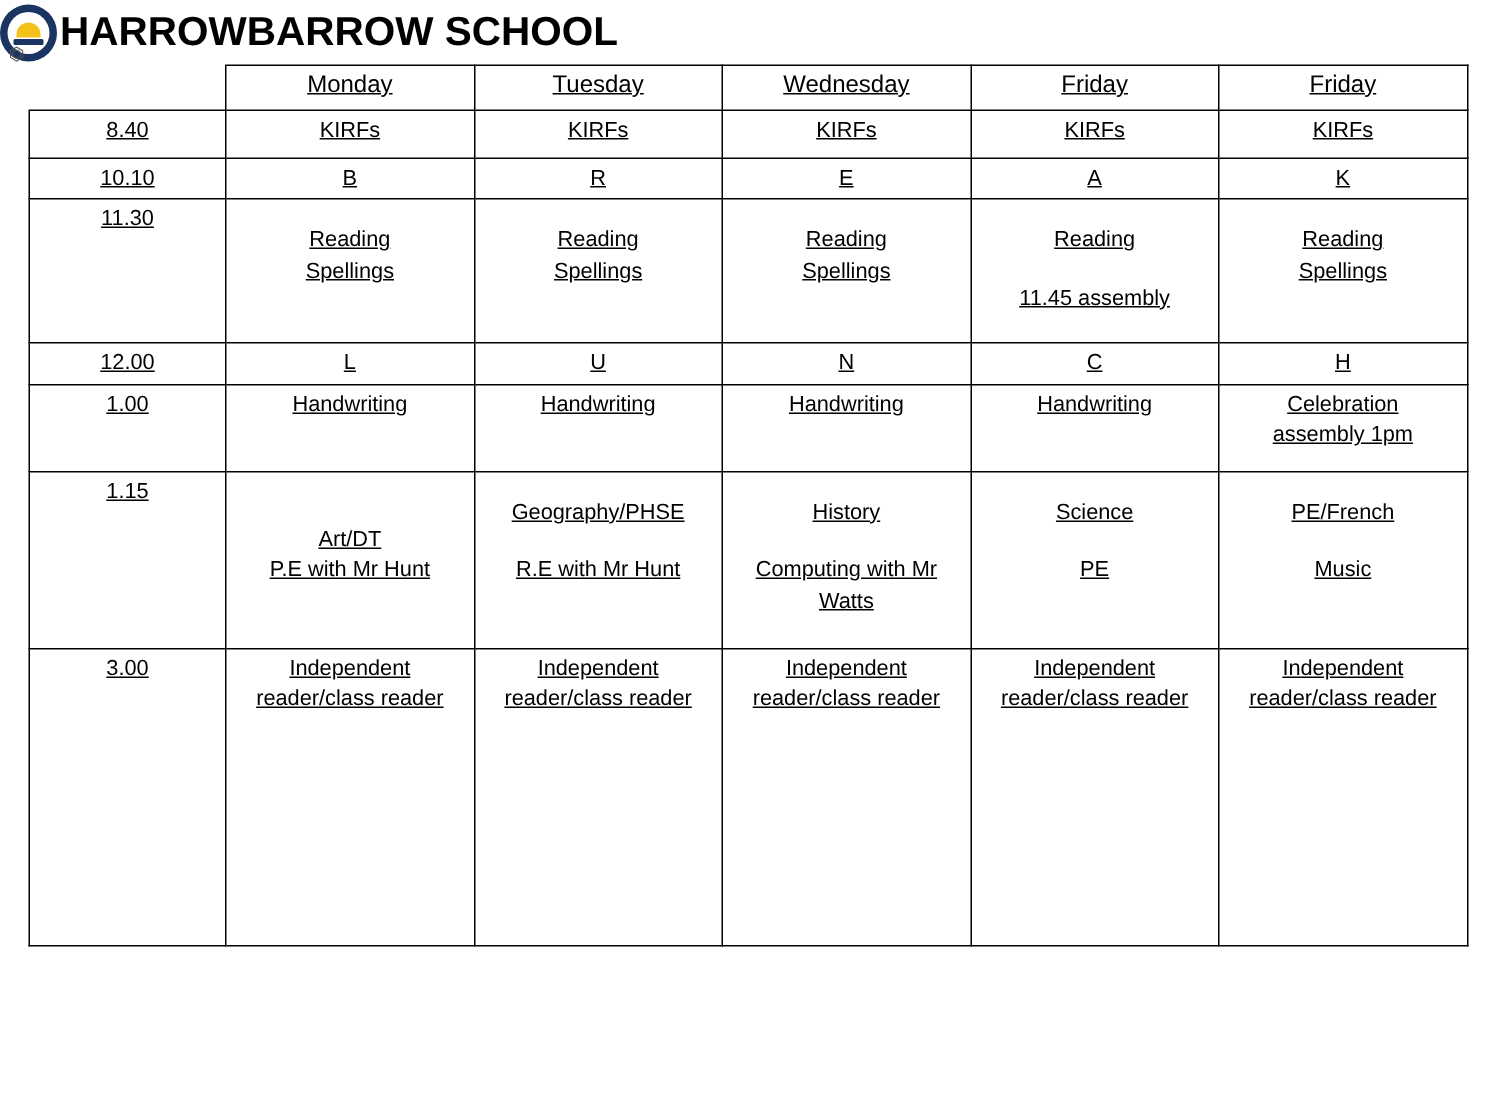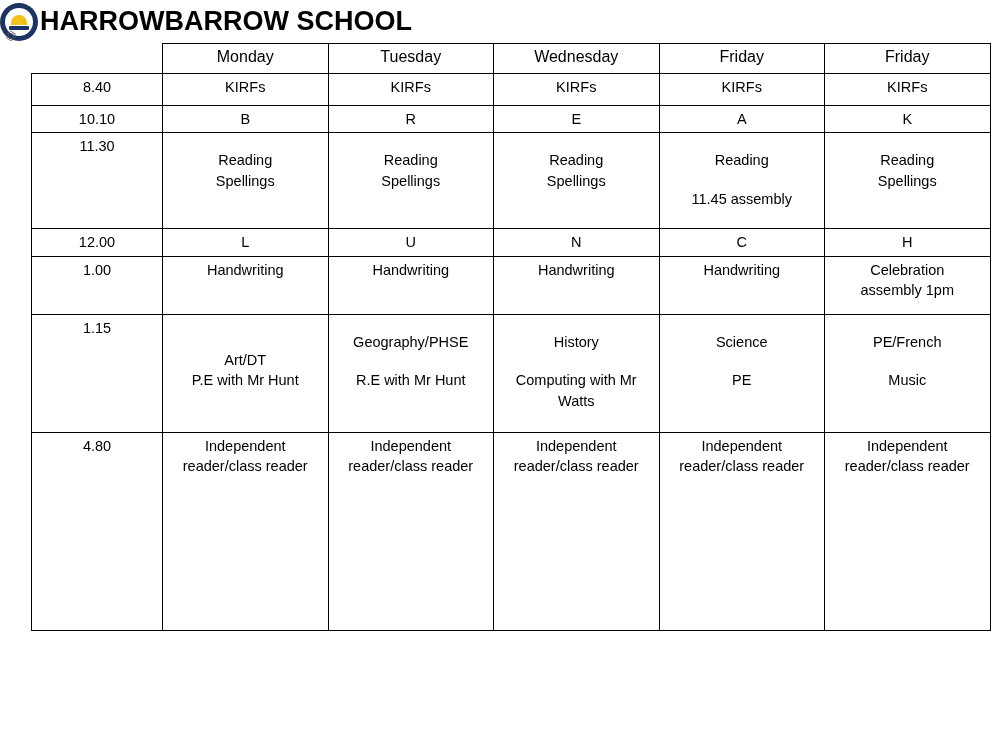--- a/index.html
+++ b/index.html
@@ -81,23 +81,24 @@
     line-height: 12px;
     color: #555;
     text-align: center;
     cursor: move;
     user-select: none;
   }
 
   
   .timetable-wrap {
     position: absolute;
-    left: 31px;
+    left: 19px;
     top: 43px;
     width: 959px;
+    text-decoration: underline;
   }
   table.timetable {
     border-collapse: collapse;
     table-layout: fixed;
     width: 959px;
     font-size: 14.5px;
   }
   table.timetable td, table.timetable th {
     border: 1px solid #000000;
     vertical-align: top;
@@ -348,21 +349,21 @@
           </td>
           <td>
             <div class="cell-lines cell-pad-top">
               <span>PE/French</span>
               <span class="blank-line"></span>
               <span>Music</span>
             </div>
           </td>
         </tr>
         <tr style="height: 198px;">
-          <td class="time-cell">4.80</td>
+          <td class="time-cell">3.00</td>
           <td>
             <div class="cell-lines">
               <span>Independent reader/class reader</span>
             </div>
           </td>
           <td>
             <div class="cell-lines">
               <span>Independent reader/class reader</span>
             </div>
           </td>

